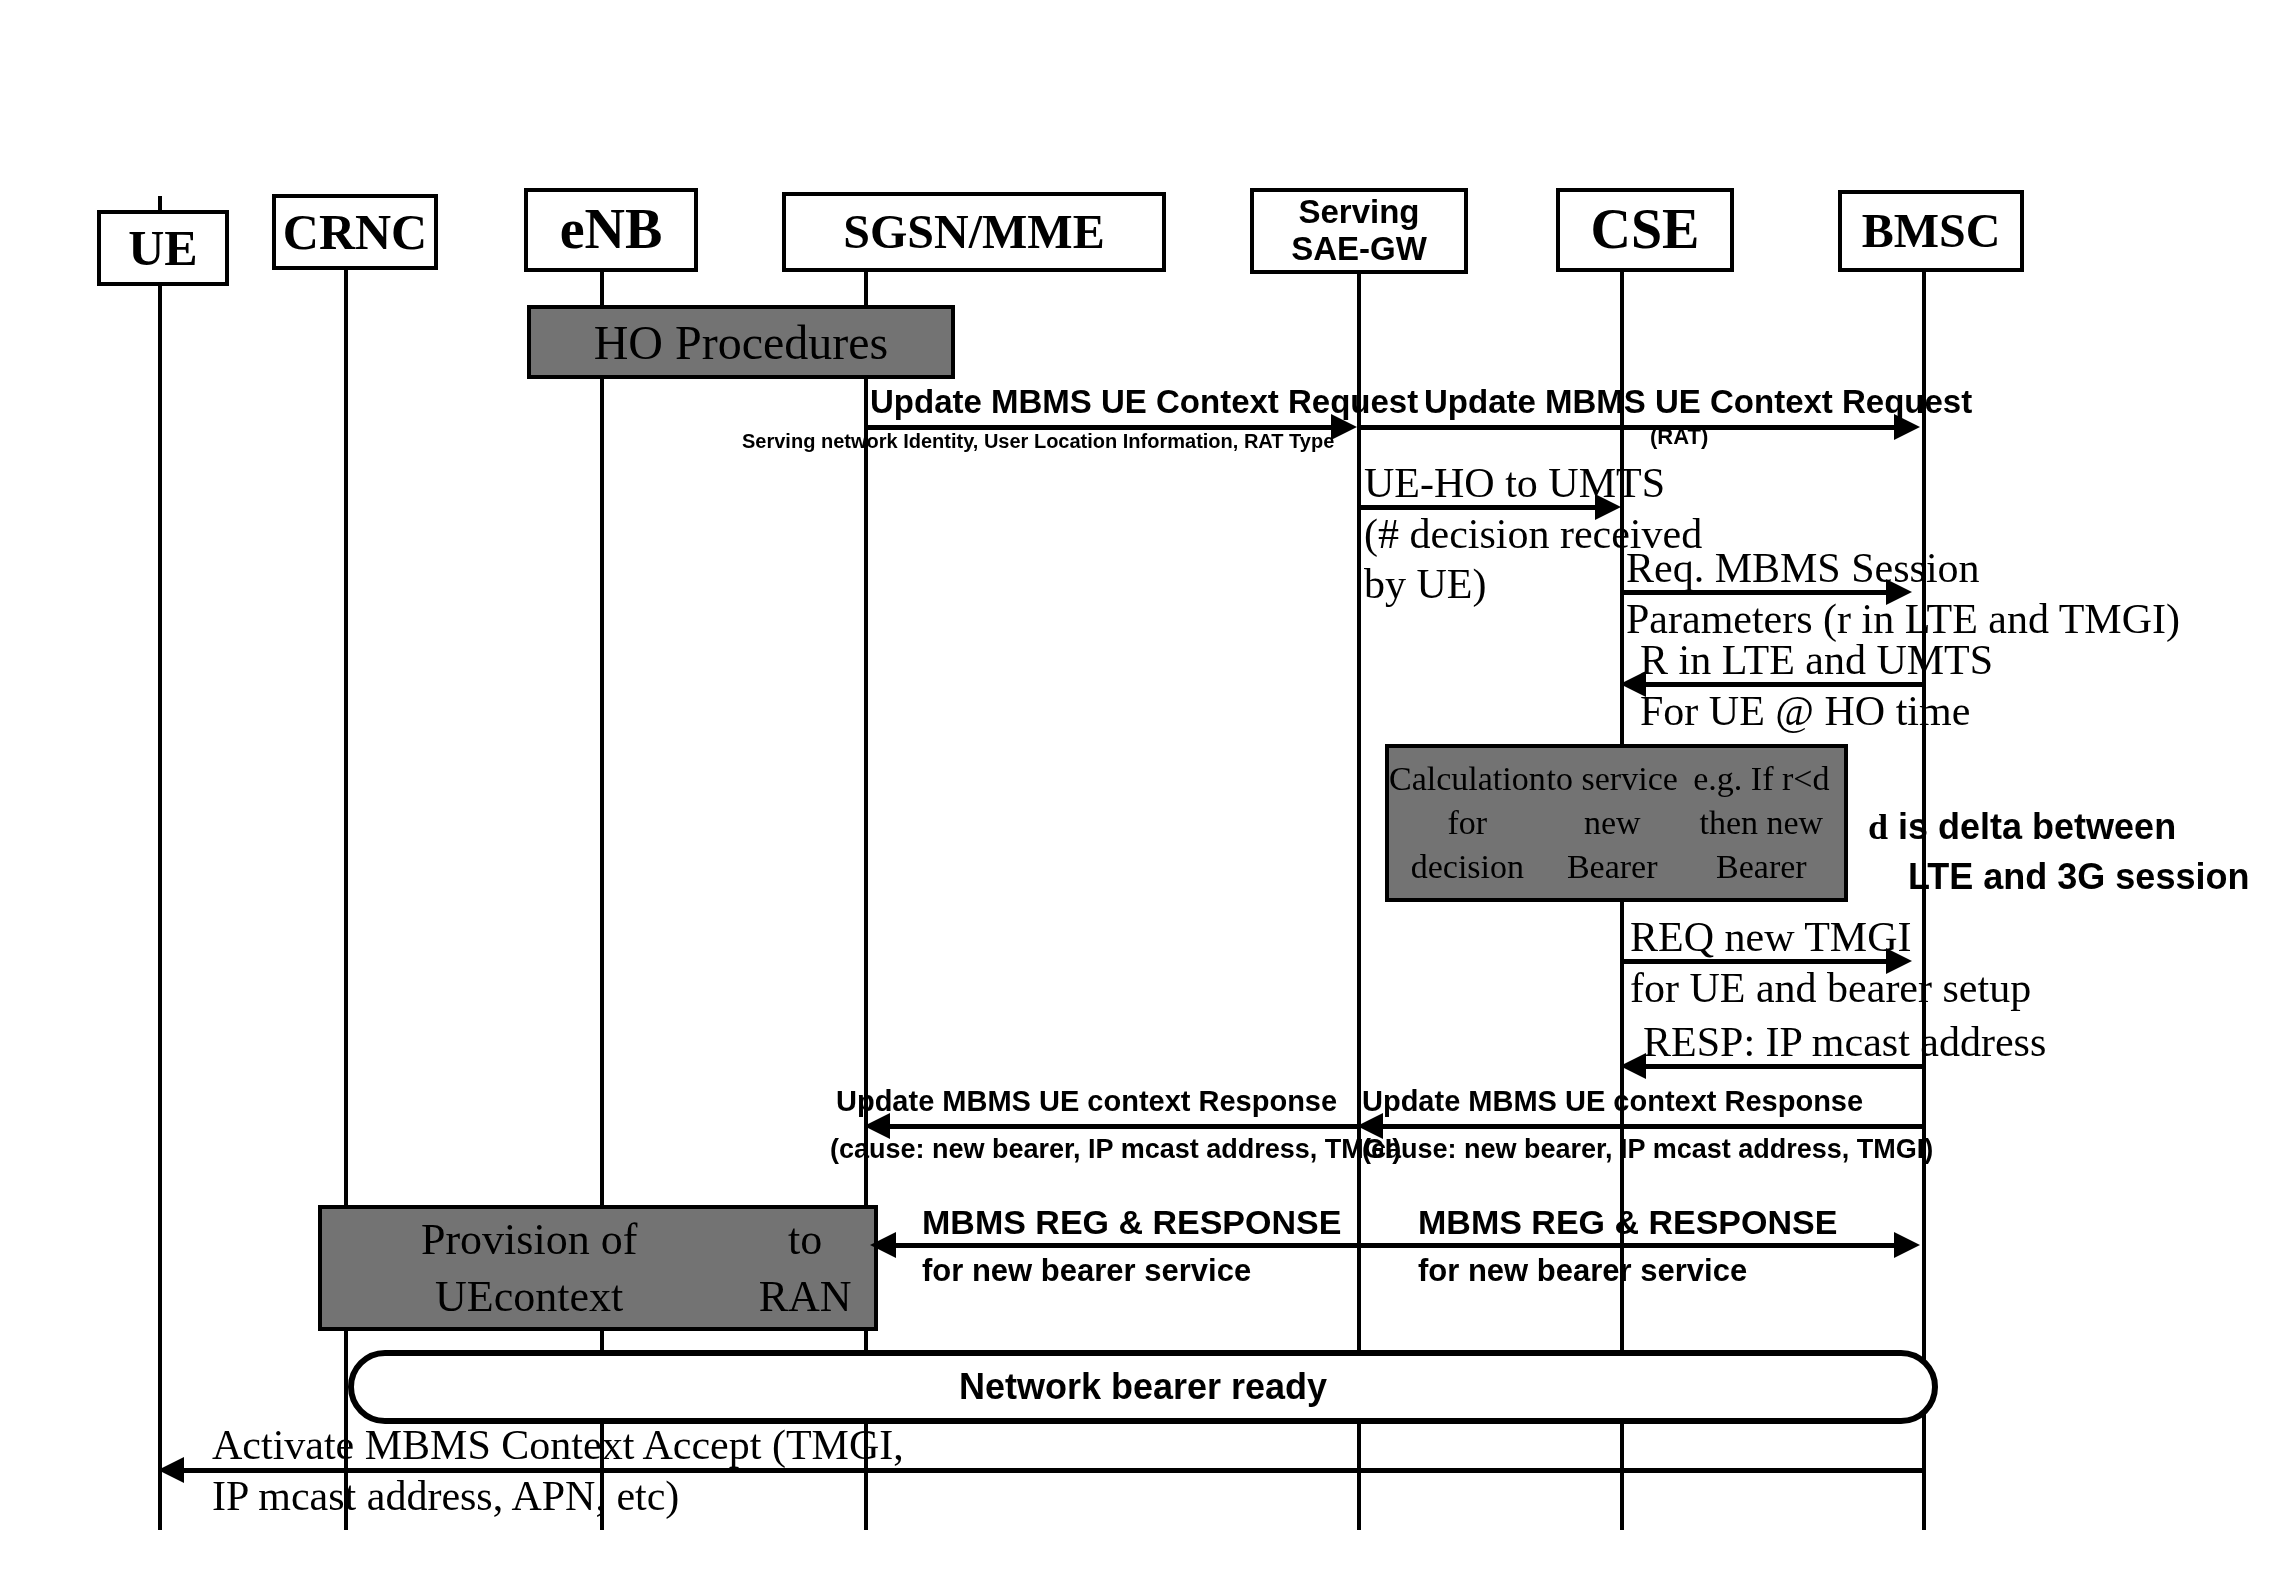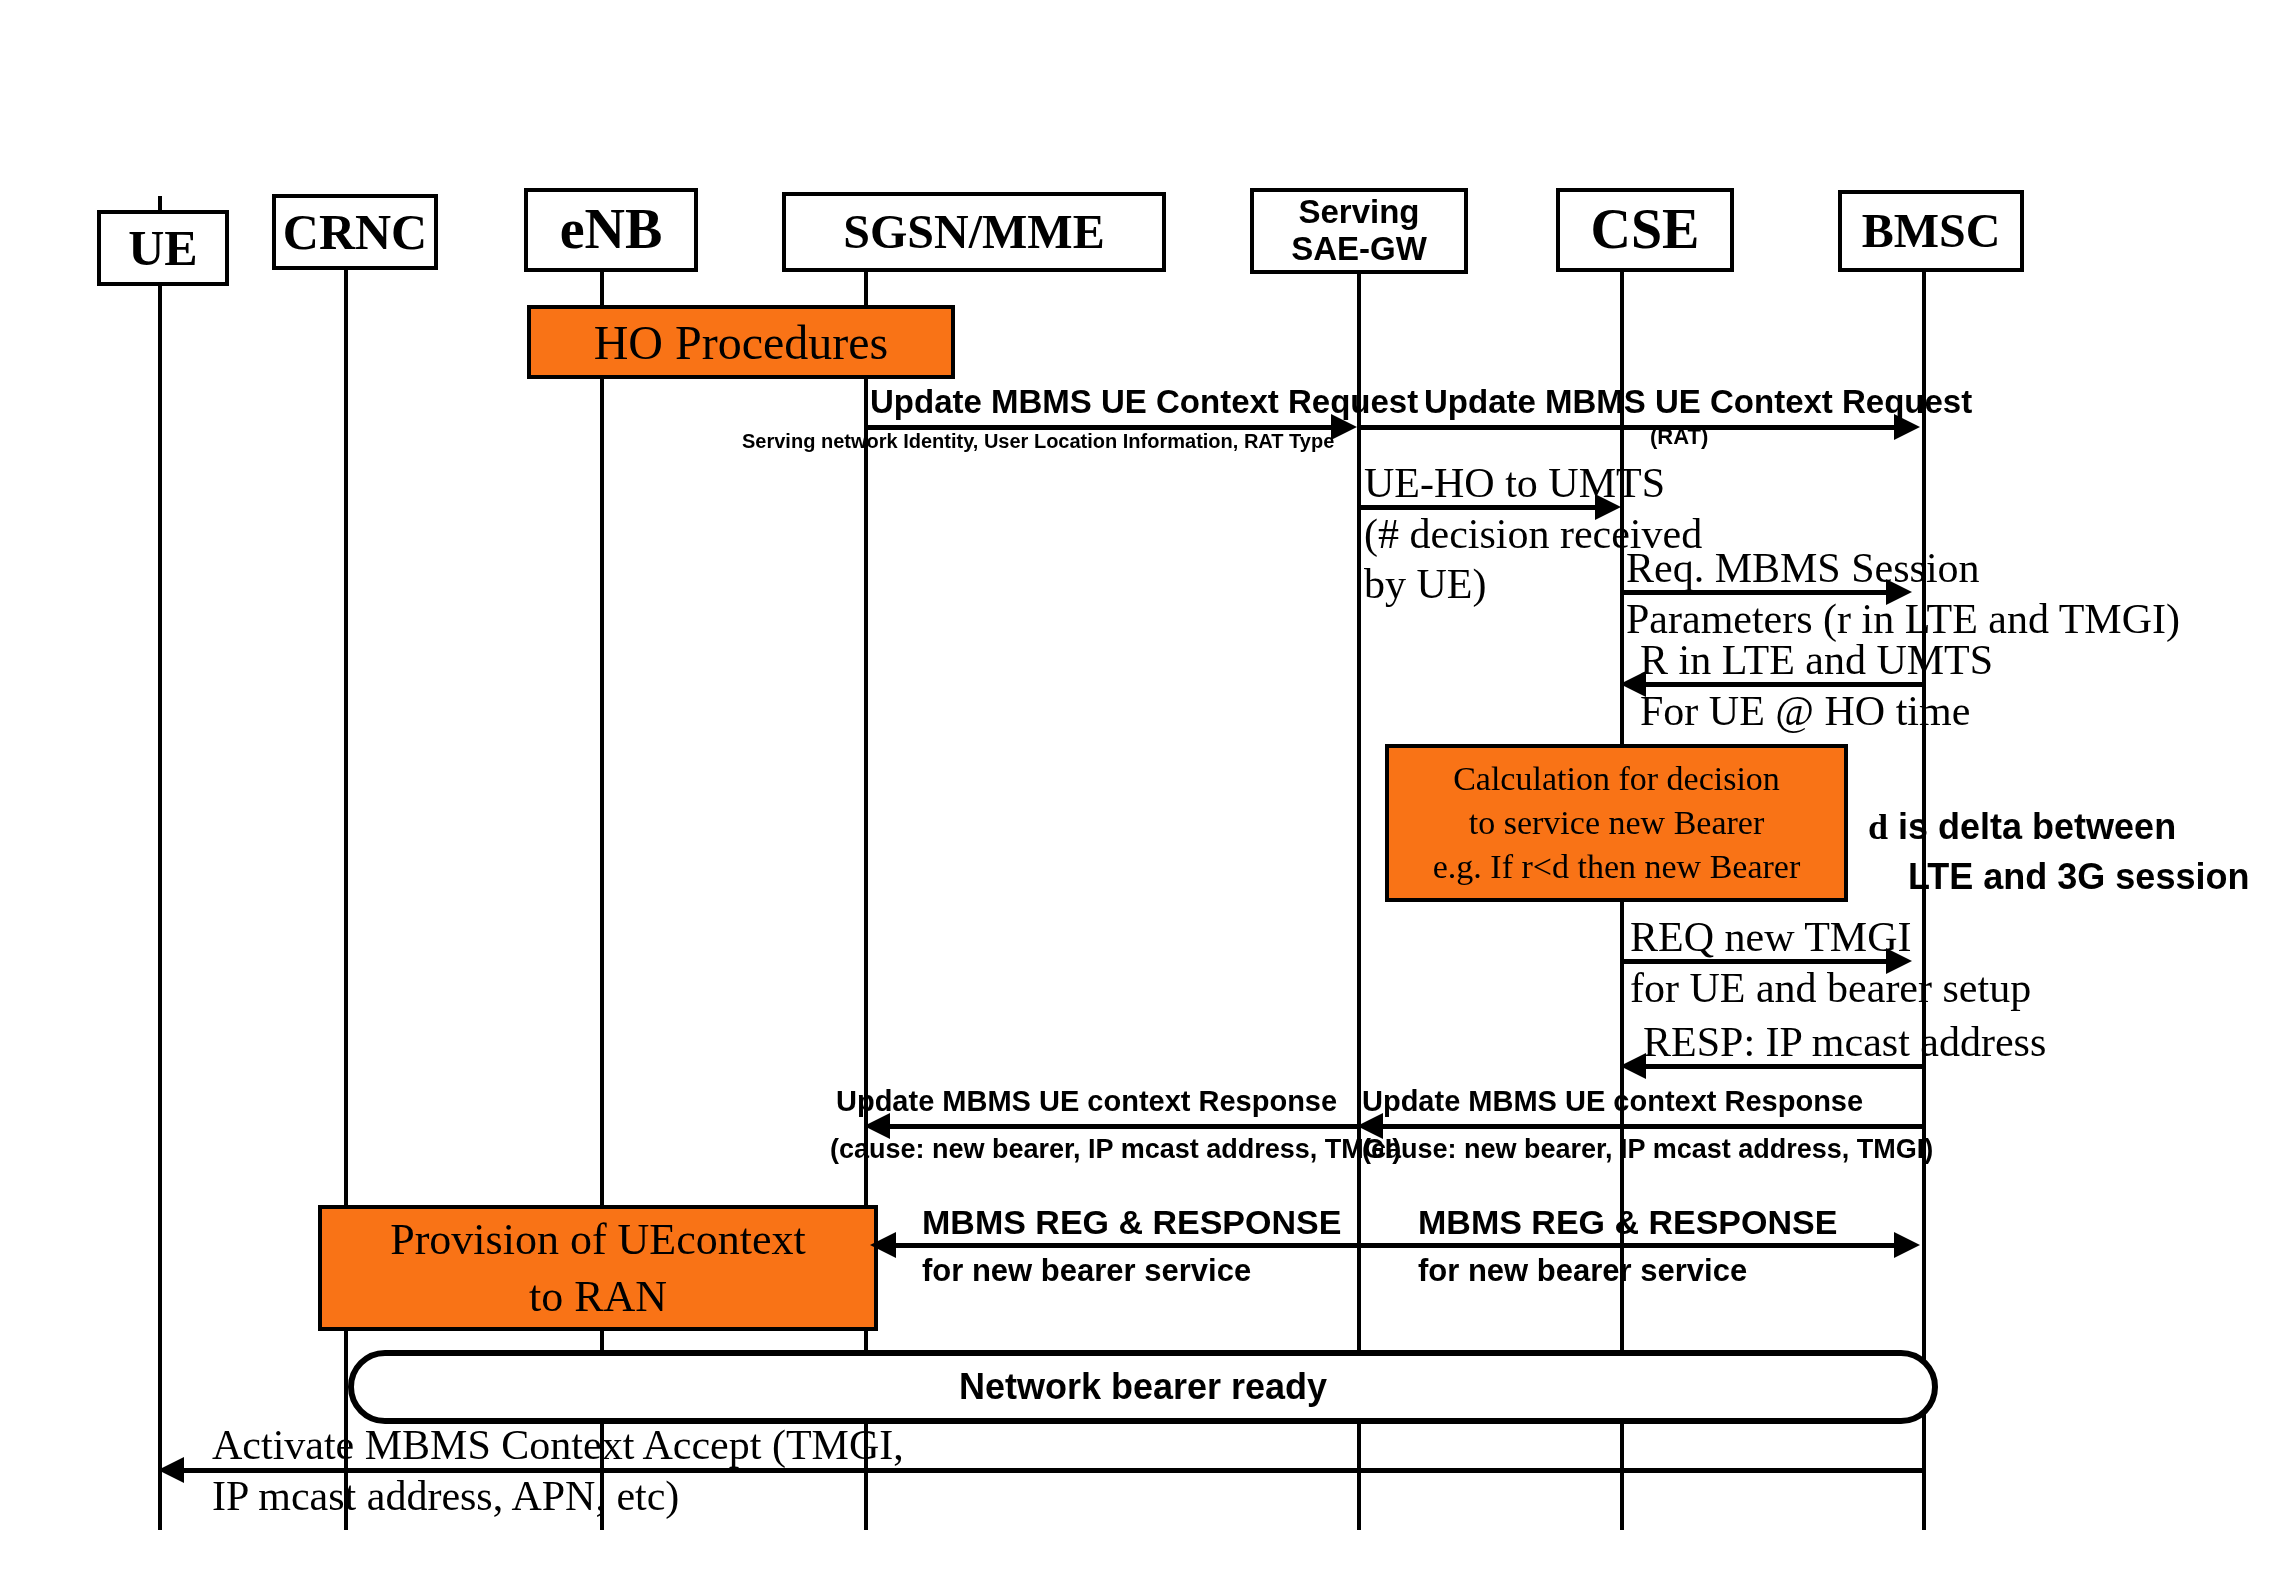--- a/index.html
+++ b/index.html
@@ -6,24 +6,24 @@
   body{width:2271px;height:1579px;font-family:"Liberation Serif", serif;color:#000;}
   #stage{position:relative;width:2271px;height:1579px;overflow:hidden;background:#fff;}
 
   .lifeline{position:absolute;width:4px;background:#000;}
   .actor-box{position:absolute;border:4px solid #000;background:#fff;
              display:flex;align-items:center;justify-content:center;
              text-align:center;line-height:1.02;font-weight:bold;}
   .actor-box.serif{font-family:"Liberation Serif",serif;}
   .actor-box.sans{font-family:"Liberation Sans",sans-serif;}
 
-  .note-box{position:absolute;border:4px solid #000;background:#f97316;
+  .note-box{position:absolute;border:4px solid #000;background:#737373;
             display:flex;align-items:center;justify-content:center;
             text-align:center;font-family:"Liberation Serif",serif;}
-  .note-box.multi{flex-direction:column;line-height:1.30;}
+  .note-box.multi{line-height:1.30;}
 
   .arrow-line{position:absolute;height:5px;background:#000;}
   .arrow-head{position:absolute;width:0;height:0;}
   .head-right{border-top:13px solid transparent;border-bottom:13px solid transparent;border-left:26px solid #000;}
   .head-left{border-top:13px solid transparent;border-bottom:13px solid transparent;border-right:26px solid #000;}
 
   .lbl{position:absolute;white-space:nowrap;line-height:1.08;}
   .serif{font-family:"Liberation Serif",serif;}
   .sans{font-family:"Liberation Sans",sans-serif;}
   .b{font-weight:bold;}

